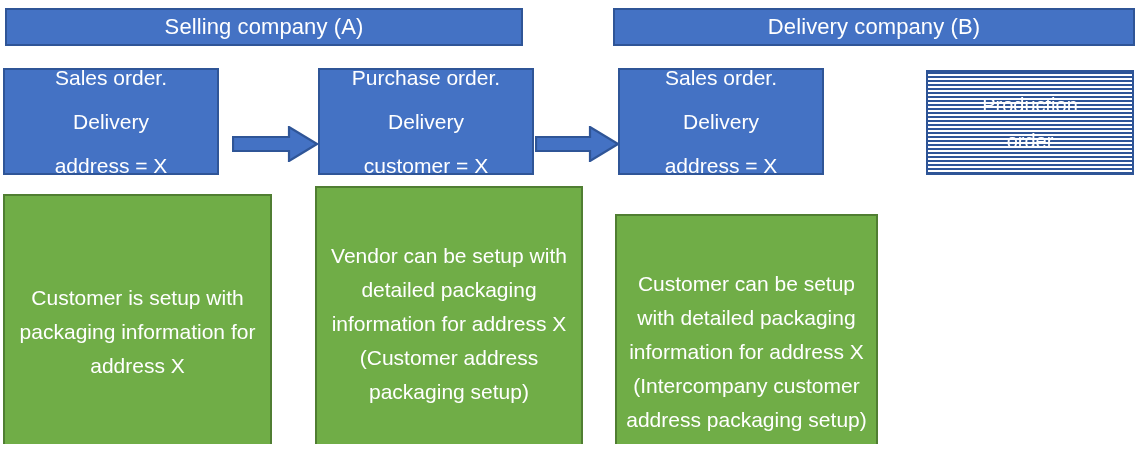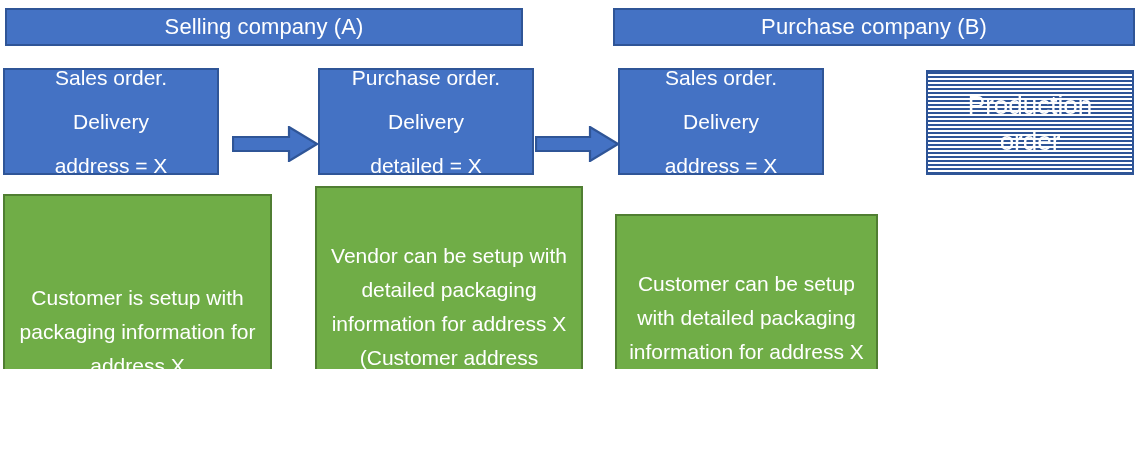--- a/index.html
+++ b/index.html
@@ -7,21 +7,21 @@
     padding: 0;
     background: #ffffff;
   }
   body {
     font-family: "Liberation Sans", sans-serif;
     -webkit-font-smoothing: antialiased;
   }
   #canvas {
     position: relative;
     width: 1139px;
-    height: 369px;
+    height: 444px;
     background: #ffffff;
     overflow: hidden;
   }
 
   
   .box {
     position: absolute;
     box-sizing: border-box;
     display: flex;
     align-items: center;
@@ -56,21 +56,21 @@
   .striped-box {
     border: 2px solid #2F5597;
     background-color: #ffffff;
     background-image: repeating-linear-gradient(
       to bottom,
       #2F5597 0px,
       #2F5597 2px,
       #ffffff 2px,
       #ffffff 4px
     );
-    font-size: 26px;
+    font-size: 20px;
     color: #ffffff;
   }
   .striped-box .txt { line-height: 36px; }
 
   
   .note-box {
     background: #70AD47;
     border: 2px solid #507E32;
     font-size: 21px;
   }
@@ -85,33 +85,33 @@
 </head>
 <body>
 
 <div id="canvas">
 
   <div class="box header-bar" style="left:5px; top:8px; width:518px; height:38px;">
     <span class="txt">Selling company (A)</span>
   </div>
 
   <div class="box header-bar" style="left:613px; top:8px; width:522px; height:38px;">
-    <span class="txt">Purchase company (B)</span>
+    <span class="txt">Delivery company (B)</span>
   </div>
 
   <div class="box proc-box" style="left:3px; top:68px; width:216px; height:107px;">
     <span class="txt">Sales order.
 Delivery
 address = X</span>
   </div>
 
   <div class="box proc-box" style="left:318px; top:68px; width:216px; height:107px;">
     <span class="txt">Purchase order.
 Delivery
-detailed = X</span>
+customer = X</span>
   </div>
 
   <div class="box proc-box" style="left:618px; top:68px; width:206px; height:107px;">
     <span class="txt">Sales order.
 Delivery
 address = X</span>
   </div>
 
   <div class="box striped-box" style="left:926px; top:70px; width:208px; height:105px;">
     <span class="txt">Production

